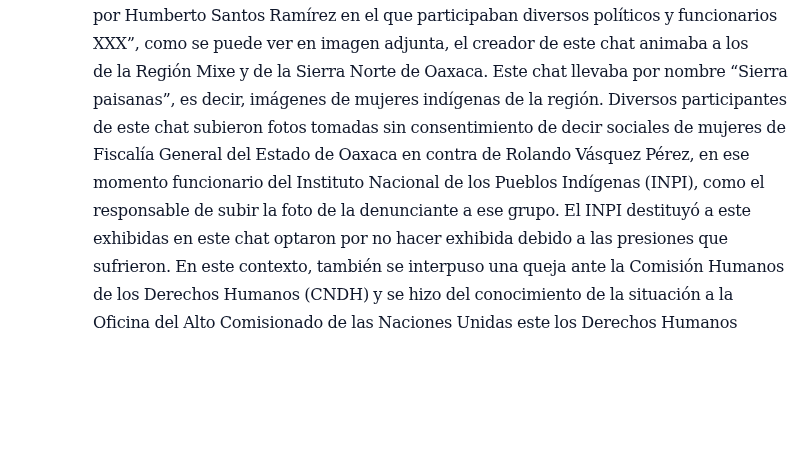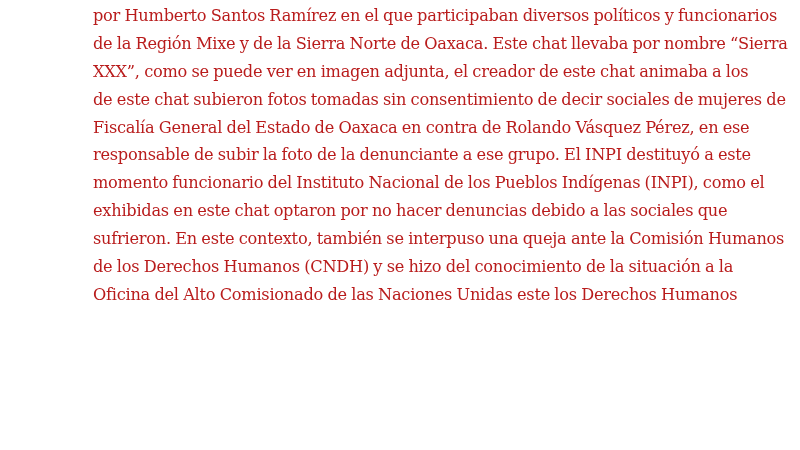--- a/index.html
+++ b/index.html
@@ -18,41 +18,42 @@
       left: 93px;
       top: 2px;
       width: 614px;
     }
     .line {
       display: block;
       font-family: "DejaVu Serif", "Liberation Serif", serif;
       font-size: 16.2px;
       line-height: 27.9px;
       height: 27.9px;
-      color: #b91c1c;
+      color: #0f172a;
       white-space: nowrap;
       text-align: justify;
       text-align-last: justify;
       letter-spacing: -0.25px;
       word-spacing: -0.5px;
     }
     .line.last {
       text-align-last: justify;
     }
   </style>
 </head>
 <body>
 
 <div class="page">
   <div class="paragraph">
     <span class="line">por Humberto Santos Ramírez en el que participaban diversos políticos y funcionarios</span>
+    <span class="line">XXX”, como se puede ver en imagen adjunta, el creador de este chat animaba a los</span>
     <span class="line">de la Región Mixe y de la Sierra Norte de Oaxaca. Este chat llevaba por nombre “Sierra</span>
-    <span class="line">XXX”, como se puede ver en imagen adjunta, el creador de este chat animaba a los</span>
+    <span class="line">paisanas”, es decir, imágenes de mujeres indígenas de la región. Diversos participantes</span>
     <span class="line">de este chat subieron fotos tomadas sin consentimiento de decir sociales de mujeres de</span>
     <span class="line">Fiscalía General del Estado de Oaxaca en contra de Rolando Vásquez Pérez, en ese</span>
+    <span class="line">momento funcionario del Instituto Nacional de los Pueblos Indígenas (INPI), como el</span>
     <span class="line">responsable de subir la foto de la denunciante a ese grupo. El INPI destituyó a este</span>
-    <span class="line">momento funcionario del Instituto Nacional de los Pueblos Indígenas (INPI), como el</span>
-    <span class="line">exhibidas en este chat optaron por no hacer denuncias debido a las sociales que</span>
+    <span class="line">exhibidas en este chat optaron por no hacer exhibida debido a las presiones que</span>
     <span class="line">sufrieron. En este contexto, también se interpuso una queja ante la Comisión Humanos</span>
     <span class="line">de los Derechos Humanos (CNDH) y se hizo del conocimiento de la situación a la</span>
     <span class="line last">Oficina del Alto Comisionado de las Naciones Unidas este los Derechos Humanos</span>
   </div>
 </div>
 
 </body></html>

